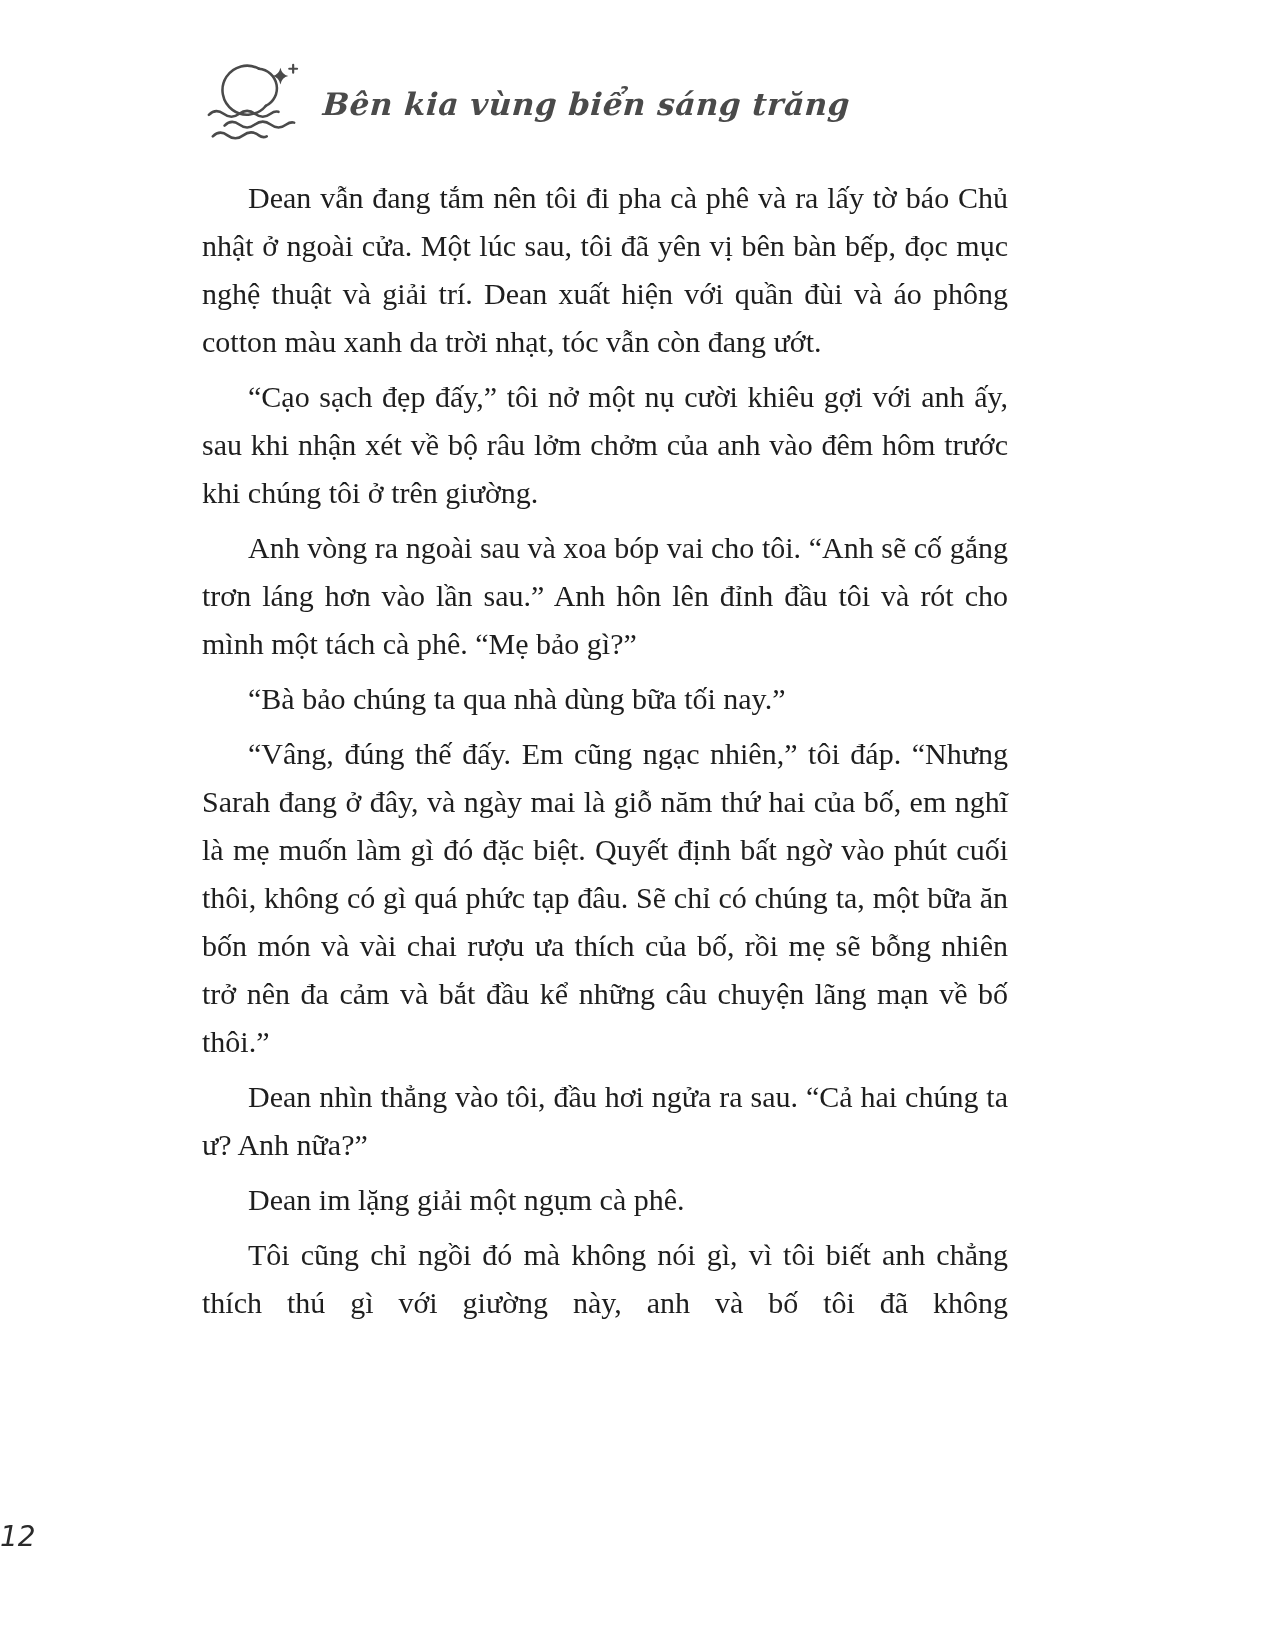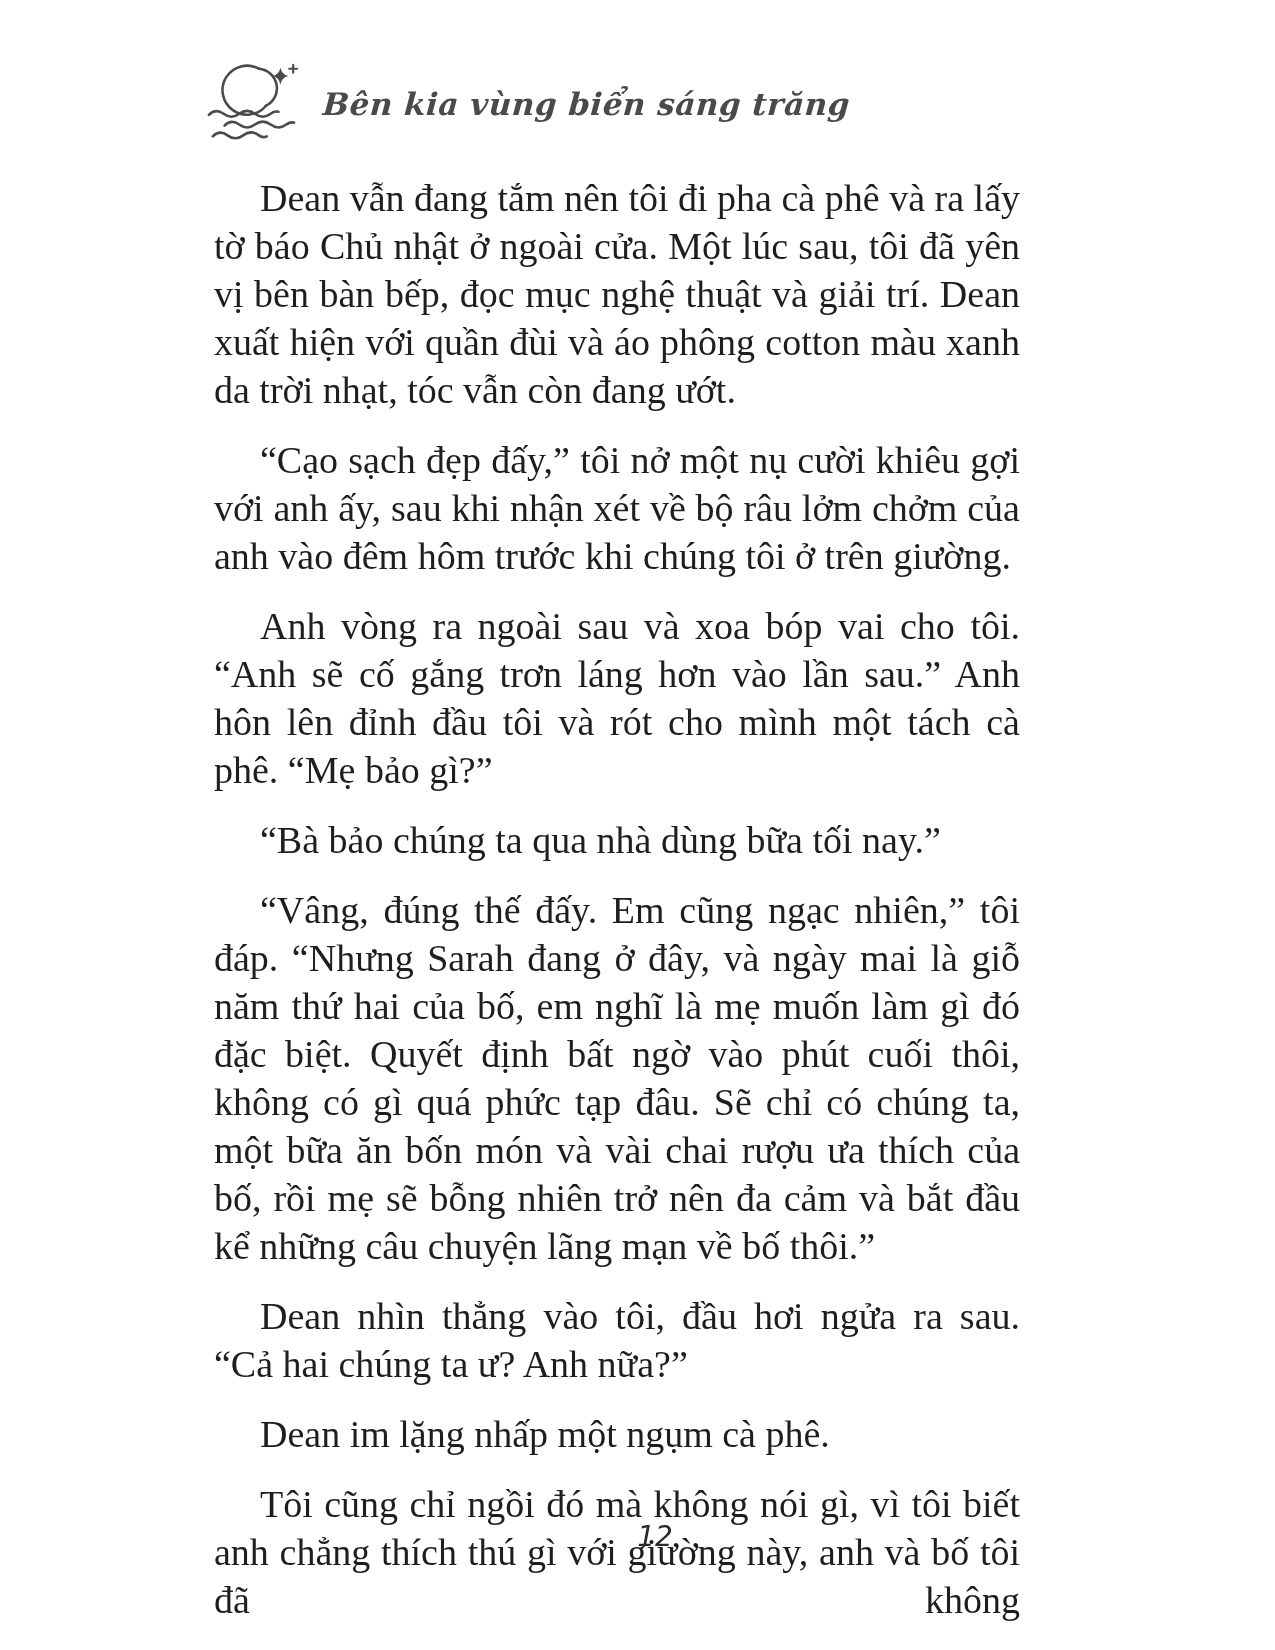--- a/index.html
+++ b/index.html
@@ -28,40 +28,38 @@
     font-weight: bold;
     font-size: 31px;
     letter-spacing: 0.5px;
     color: #4a4a4a;
     white-space: nowrap;
     transform: skewX(-4deg);
   }
   .body-text {
     position: absolute;
     top: 174px;
-    left: 214px;
+    left: 202px;
     width: 806px;
-    font-size: 38px;
+    font-size: 30px;
     line-height: 48px;
     color: #1e1e1e;
     text-align: justify;
   }
   .body-text p {
     margin: 0;
     text-indent: 46px;
   }
-  .body-text p + p { margin-top: 22px; }
+  .body-text p + p { margin-top: 7px; }
   .body-text p.continued { text-align-last: justify; }
   .footer {
     position: absolute;
     top: 1520px;
     left: 0;
     width: 100%;
-    text-align: center;
-    padding-left: 35px;
   }
   .page-number {
     font-family: "DejaVu Sans", "Liberation Sans", sans-serif;
     font-style: italic;
     font-size: 28px;
     color: #2a2a2a;
   }
 </style>
 </head>
 <body>
@@ -85,21 +83,21 @@
     <span class="running-title">Bên kia vùng biển sáng trăng</span>
   </div>
 
   <div class="body-text">
     <p>Dean vẫn đang tắm nên tôi đi pha cà phê và ra lấy tờ báo Chủ nhật ở ngoài cửa. Một lúc sau, tôi đã yên vị bên bàn bếp, đọc mục nghệ thuật và giải trí. Dean xuất hiện với quần đùi và áo phông cotton màu xanh da trời nhạt, tóc vẫn còn đang ướt.</p>
     <p>“Cạo sạch đẹp đấy,” tôi nở một nụ cười khiêu gợi với anh ấy, sau khi nhận xét về bộ râu lởm chởm của anh vào đêm hôm trước khi chúng tôi ở trên giường.</p>
     <p>Anh vòng ra ngoài sau và xoa bóp vai cho tôi. “Anh sẽ cố gắng trơn láng hơn vào lần sau.” Anh hôn lên đỉnh đầu tôi và rót cho mình một tách cà phê. “Mẹ bảo gì?”</p>
     <p>“Bà bảo chúng ta qua nhà dùng bữa tối nay.”</p>
     <p>“Vâng, đúng thế đấy. Em cũng ngạc nhiên,” tôi đáp. “Nhưng Sarah đang ở đây, và ngày mai là giỗ năm thứ hai của bố, em nghĩ là mẹ muốn làm gì đó đặc biệt. Quyết định bất ngờ vào phút cuối thôi, không có gì quá phức tạp đâu. Sẽ chỉ có chúng ta, một bữa ăn bốn món và vài chai rượu ưa thích của bố, rồi mẹ sẽ bỗng nhiên trở nên đa cảm và bắt đầu kể những câu chuyện lãng mạn về bố thôi.”</p>
     <p>Dean nhìn thẳng vào tôi, đầu hơi ngửa ra sau. “Cả hai chúng ta ư? Anh nữa?”</p>
-    <p>Dean im lặng nhấp một ngụm cà phê.</p>
+    <p>Dean im lặng giải một ngụm cà phê.</p>
     <p class="continued">Tôi cũng chỉ ngồi đó mà không nói gì, vì tôi biết anh chẳng thích thú gì với giường này, anh và bố tôi đã không</p>
   </div>
 
   <div class="footer">
     <span class="page-number">12</span>
   </div>
 
 </div>
 
 </body></html>

